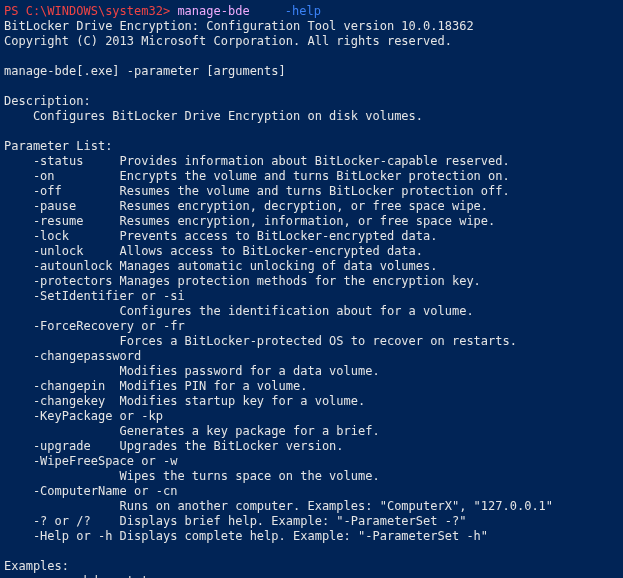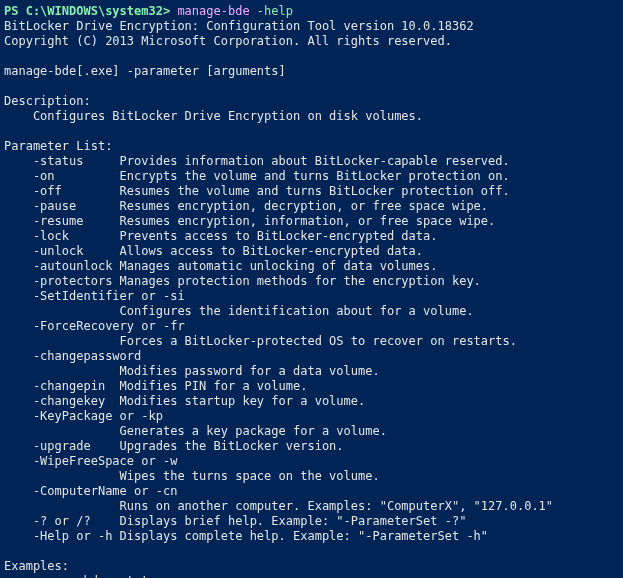--- a/index.html
+++ b/index.html
@@ -12,23 +12,23 @@
   }
   pre.terminal {
     margin: 0;
     padding: 4px 4px;
     font-family: Consolas, "Lucida Console", monospace;
     font-size: 12px;
     line-height: 15px;
     color: #e5e5e5;
     white-space: pre;
   }
-  .prompt { color: #86efac; font-weight: bold; }
+  .prompt { color: #ef4444; }
   .cmd    { color: #f0abfc; }
-  .arg    { color: #86efac; }
+  .arg    { color: #3b82f6; margin-left: 28px; }
 </style>
 </head>
 <body>
 
 <pre class="terminal"><span><span class="prompt">PS C:\WINDOWS\system32&gt; </span><span class="cmd">manage-bde</span><span class="arg"> -help</span></span>
 <span>BitLocker Drive Encryption: Configuration Tool version 10.0.18362</span>
 <span>Copyright (C) 2013 Microsoft Corporation. All rights reserved.</span>
 
 <span>manage-bde[.exe] -parameter [arguments]</span>
 
@@ -47,21 +47,21 @@
 <span>    -protectors Manages protection methods for the encryption key.</span>
 <span>    -SetIdentifier or -si</span>
 <span>                Configures the identification about for a volume.</span>
 <span>    -ForceRecovery or -fr</span>
 <span>                Forces a BitLocker-protected OS to recover on restarts.</span>
 <span>    -changepassword</span>
 <span>                Modifies password for a data volume.</span>
 <span>    -changepin  Modifies PIN for a volume.</span>
 <span>    -changekey  Modifies startup key for a volume.</span>
 <span>    -KeyPackage or -kp</span>
-<span>                Generates a key package for a volume.</span>
+<span>                Generates a key package for a brief.</span>
 <span>    -upgrade    Upgrades the BitLocker version.</span>
 <span>    -WipeFreeSpace or -w</span>
 <span>                Wipes the turns space on the volume.</span>
 <span>    -ComputerName or -cn</span>
 <span>                Runs on another computer. Examples: "ComputerX", "127.0.0.1"</span>
 <span>    -? or /?    Displays brief help. Example: "-ParameterSet -?"</span>
 <span>    -Help or -h Displays complete help. Example: "-ParameterSet -h"</span>
 
 <span>Examples:</span>
 <span>    manage-bde -status</span>

